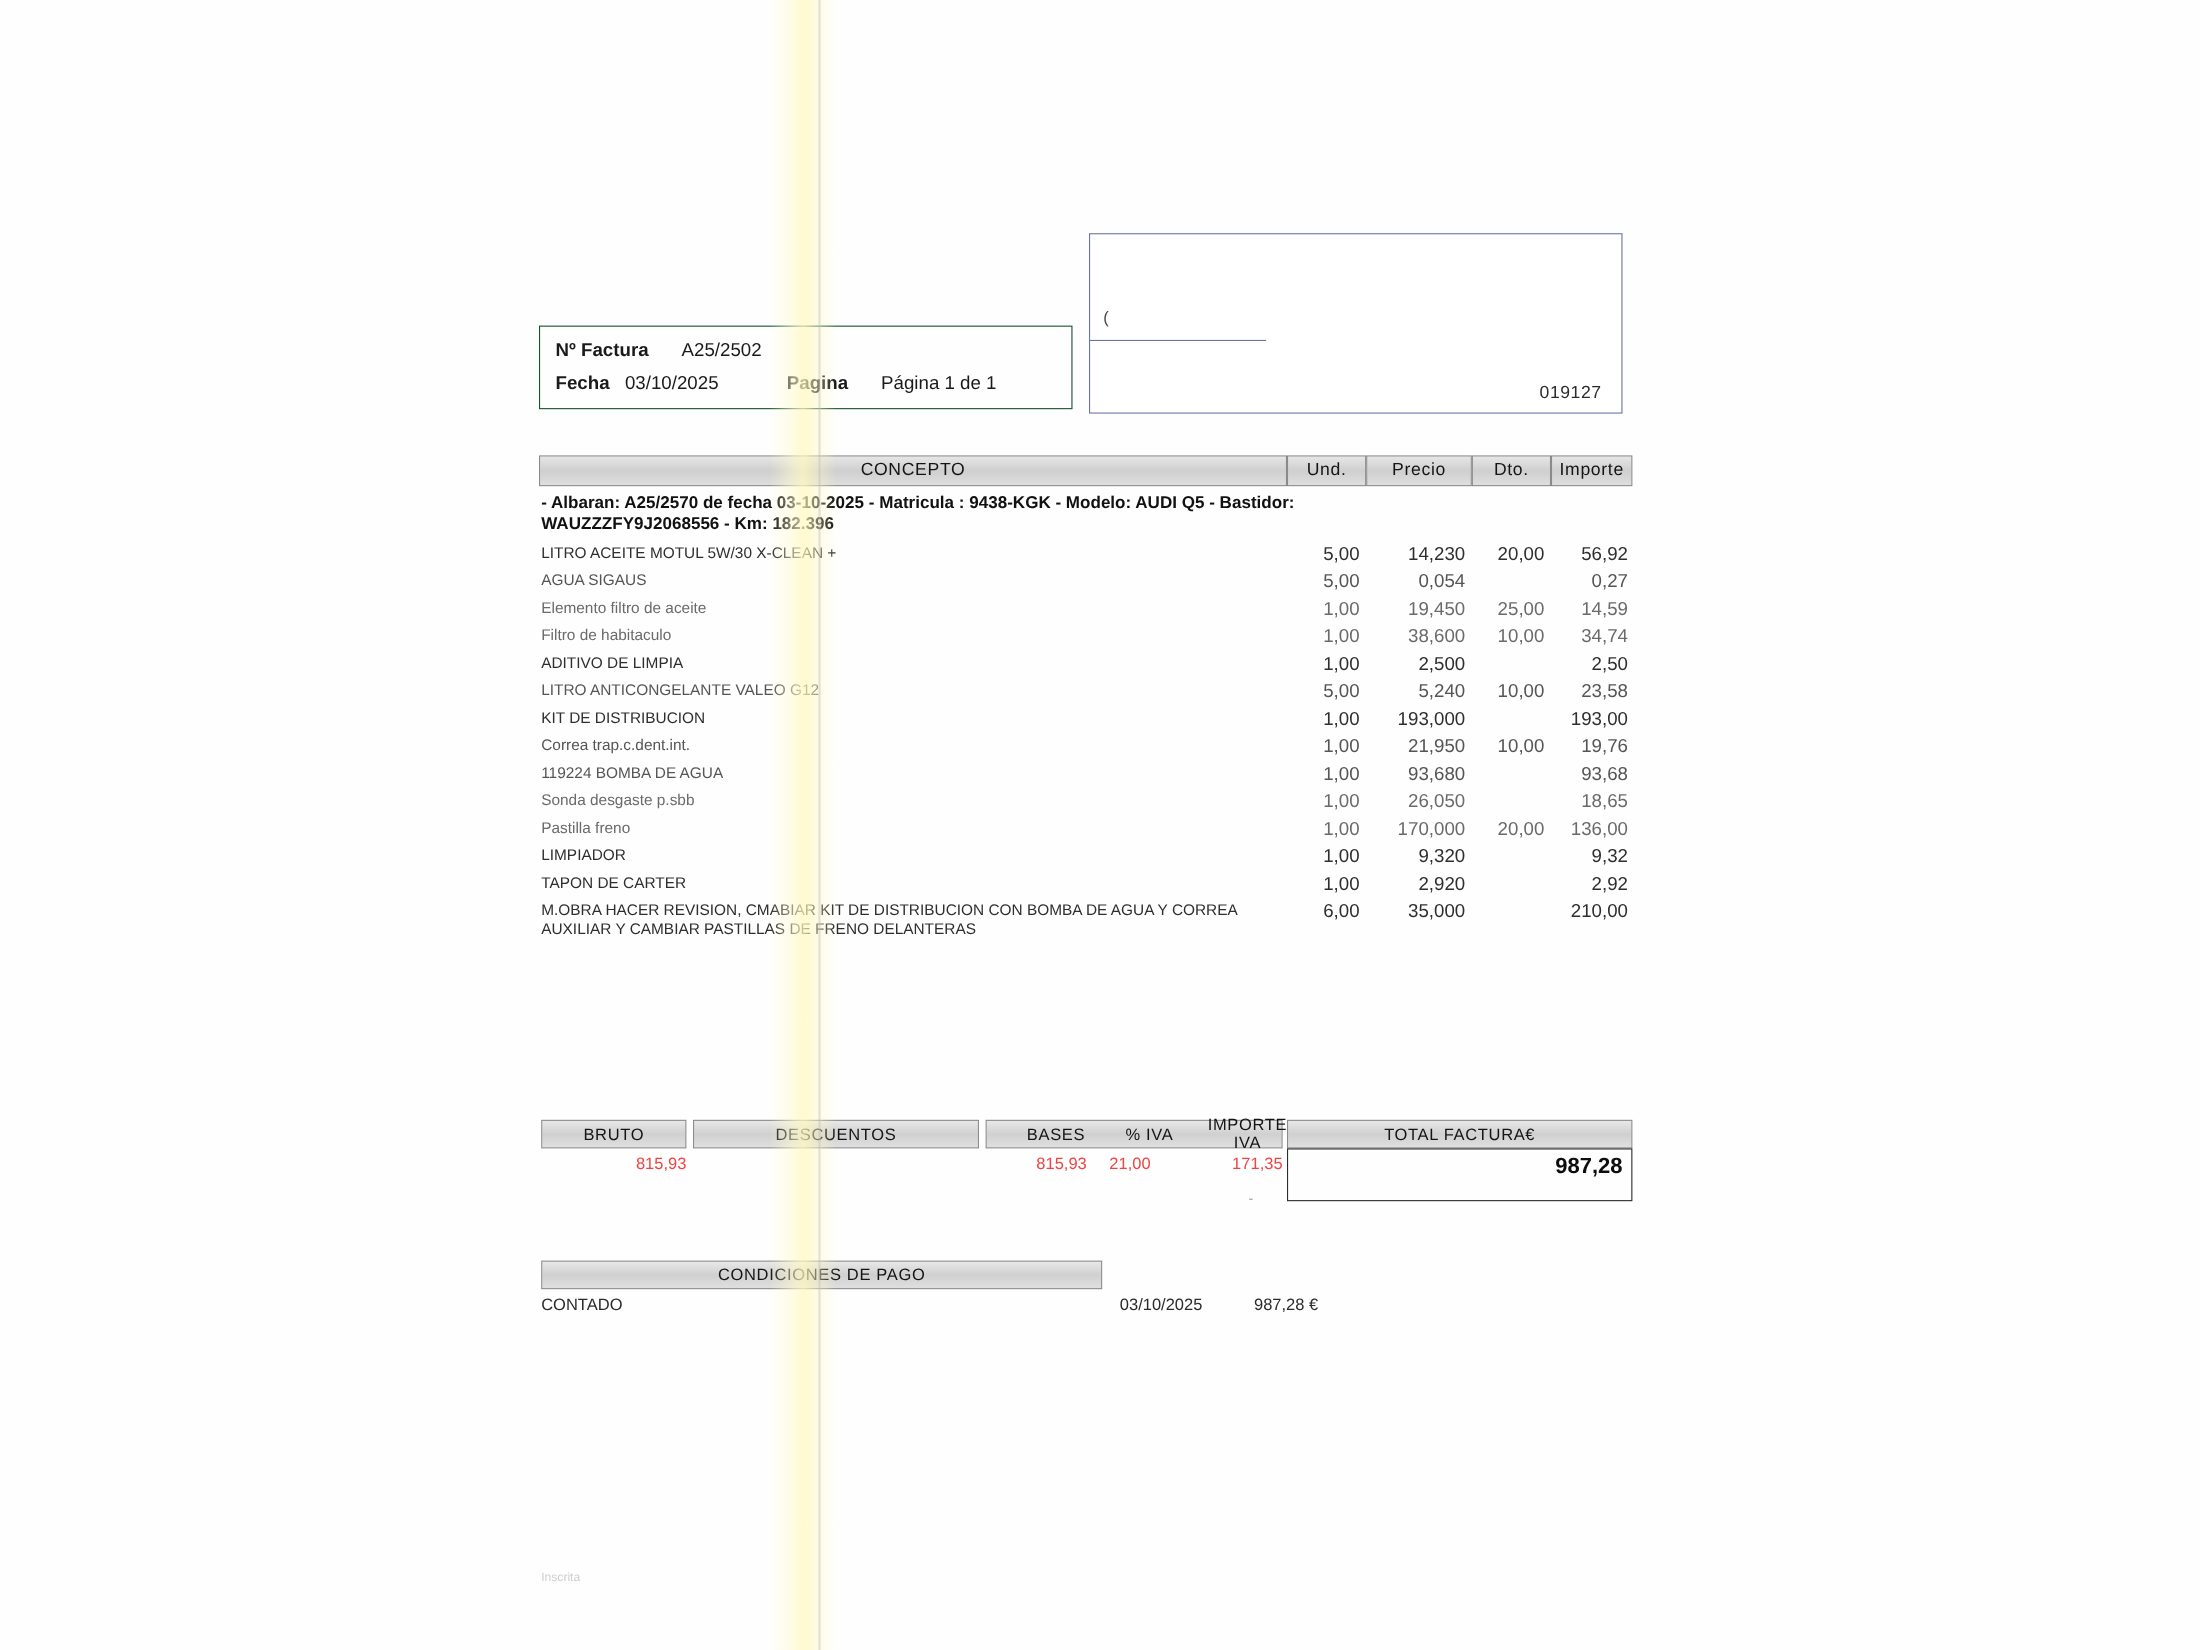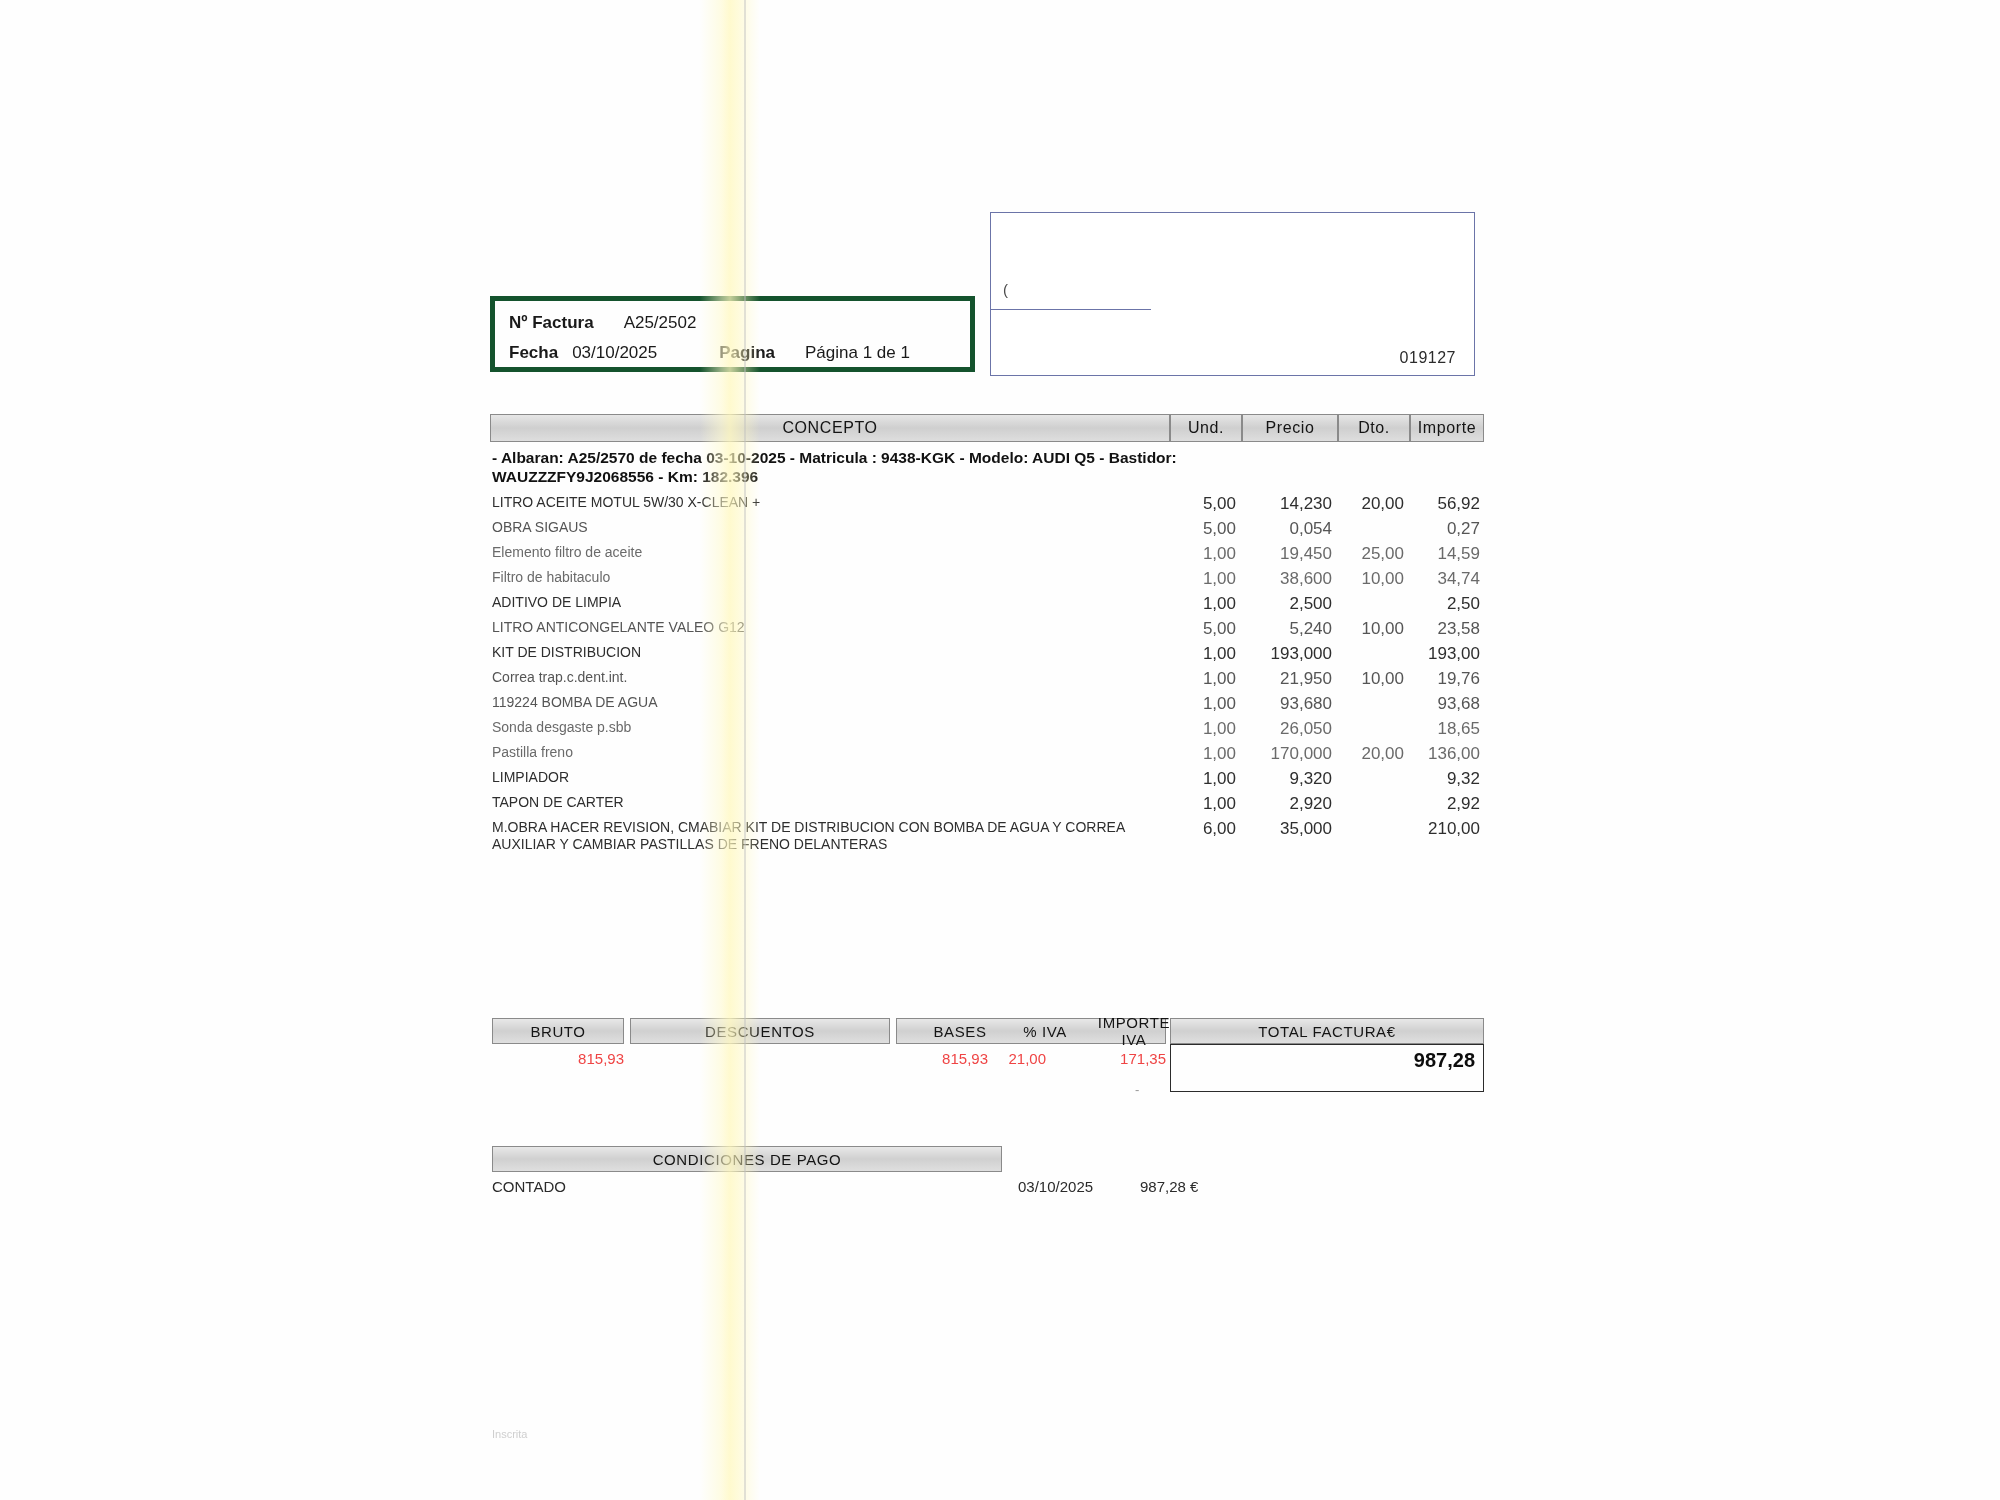--- a/index.html
+++ b/index.html
@@ -40,21 +40,21 @@
     pointer-events: none;
   }
 
   
   .invoice-meta-box {
     position: absolute;
     left: 490px;
     top: 296px;
     width: 485px;
     height: 76px;
-    border: 5px solid #14532d;
+    border: 1px solid #14532d;
     box-sizing: border-box;
   }
   .meta-row {
     position: absolute;
     white-space: nowrap;
     font-size: 17px;
   }
   .meta-label { font-weight: bold; }
   .r1 { left: 14px; top: 12px; }
   .r2 { left: 14px; top: 42px; }
@@ -307,21 +307,21 @@
 
   <div class="lines">
     <div class="line-row">
       <div class="lr-desc">LITRO ACEITE MOTUL 5W/30 X-CLEAN +</div>
       <div class="lr-num lr-und">5,00</div>
       <div class="lr-num lr-precio">14,230</div>
       <div class="lr-num lr-dto">20,00</div>
       <div class="lr-num lr-importe">56,92</div>
     </div>
     <div class="line-row fade-1">
-      <div class="lr-desc">OBRA SIGAUS</div>
+      <div class="lr-desc">AGUA SIGAUS</div>
       <div class="lr-num lr-und">5,00</div>
       <div class="lr-num lr-precio">0,054</div>
       <div class="lr-num lr-dto"></div>
       <div class="lr-num lr-importe">0,27</div>
     </div>
     <div class="line-row fade-2">
       <div class="lr-desc">Elemento filtro de aceite</div>
       <div class="lr-num lr-und">1,00</div>
       <div class="lr-num lr-precio">19,450</div>
       <div class="lr-num lr-dto">25,00</div>

